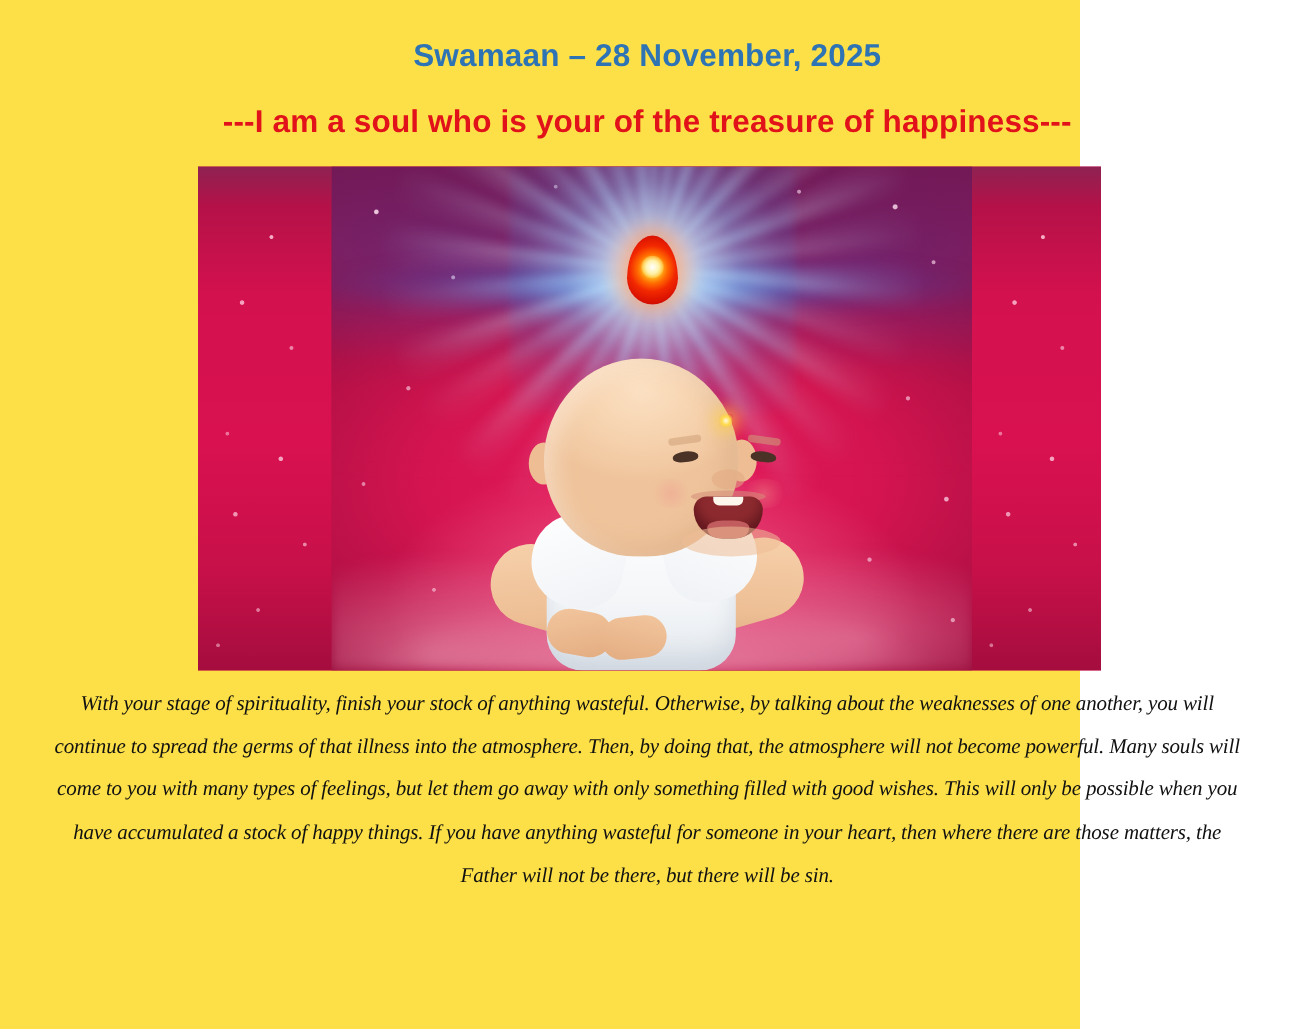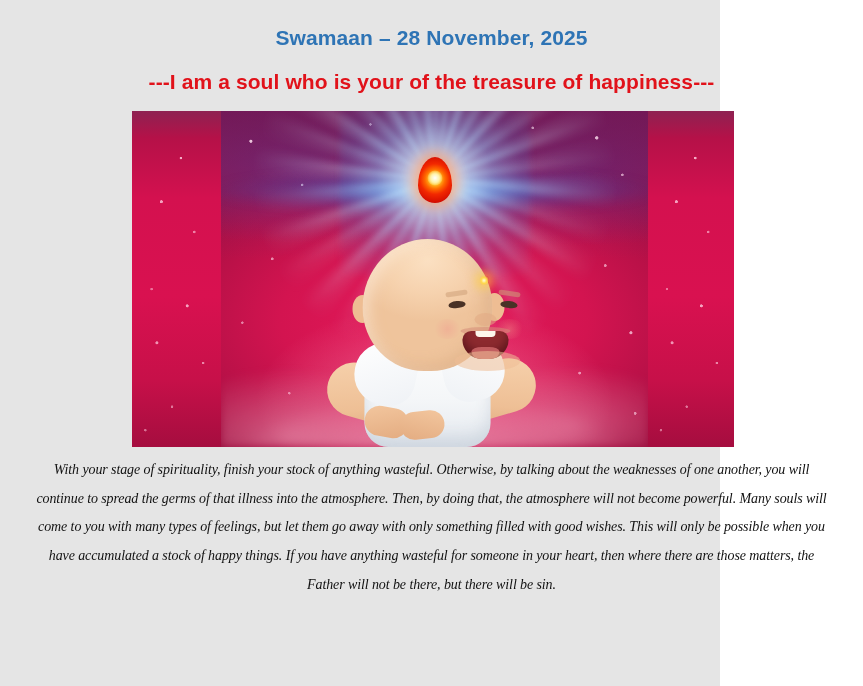--- a/index.html
+++ b/index.html
@@ -11,21 +11,21 @@
     width: 863px;
     height: 686px;
     overflow: hidden;
     font-family: "Liberation Sans", sans-serif;
     -webkit-font-smoothing: antialiased;
   }
   .page {
     position: relative;
     width: 720px;
     height: 686px;
-    background: #e5e5e5;
+    background: #fde047;
   }
 
   
   .title {
     position: absolute;
     left: 0;
     top: 26px;
     width: 863px;
     text-align: center;
     font-size: 21px;

